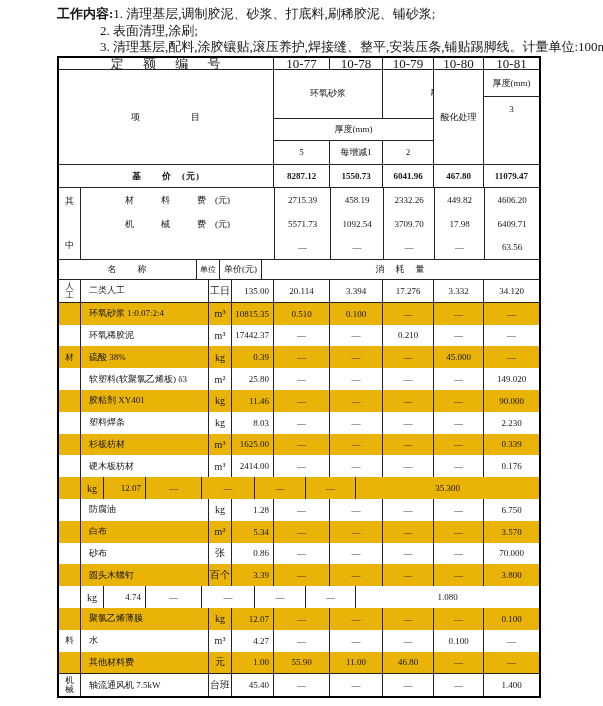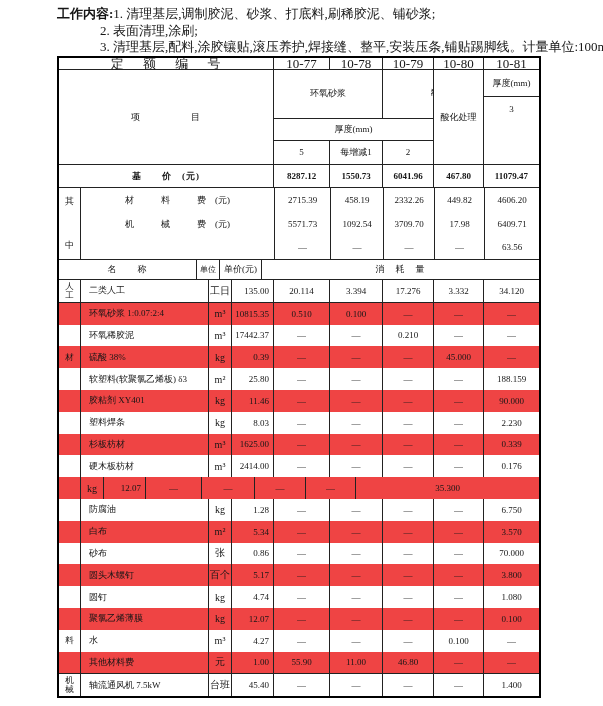--- a/index.html
+++ b/index.html
@@ -61,21 +61,21 @@
   .feelabels .fl{height:24px;display:flex;align-items:center;justify-content:center;white-space:pre;}
   .feecol{display:flex;flex-direction:column;border-right:1px solid #222;box-sizing:border-box;}
   .feecol.c4{border-right:none;}
   .feecol .fv{height:24px;display:flex;align-items:center;justify-content:center;}
   
   .namesrow{height:20px;border-bottom:1px solid #222;}
   .w-namehdr{width:138px;}
   
   .consum{flex:1;display:flex;flex-direction:column;}
   .crow{flex:1;display:flex;box-sizing:border-box;}
-  .crow.stripe{background:#ef4444;}
+  .crow.stripe{background:#eab308;}
   .crow.gbreak{border-top:1px solid #222;}
   .namecell{justify-content:flex-start;padding-left:8px;}
   .pricecell{justify-content:flex-end;padding-right:4px;}
   .unitcell{font-size:10px;}
   .grpcell{flex-direction:column;line-height:9px;font-size:8.5px;}
   .sp{letter-spacing:1px;}
 </style>
 </head>
 <body>
 
@@ -227,21 +227,21 @@
         </div>
         <div class="crow">
       <div class="cell w-grp grpcell"></div>
       <div class="cell w-name namecell">软塑料(软聚氯乙烯板) δ3</div>
       <div class="cell w-unit unitcell">m²</div>
       <div class="cell w-price pricecell">25.80</div>
     <div class="cell c0">—</div>
           <div class="cell c1">—</div>
           <div class="cell c2">—</div>
           <div class="cell c3">—</div>
-          <div class="cell c4">188.159</div>
+          <div class="cell c4">149.020</div>
         </div>
         <div class="crow stripe">
       <div class="cell w-grp grpcell"></div>
       <div class="cell w-name namecell">胶粘剂 XY401</div>
       <div class="cell w-unit unitcell">kg</div>
       <div class="cell w-price pricecell">11.46</div>
     <div class="cell c0">—</div>
           <div class="cell c1">—</div>
           <div class="cell c2">—</div>
           <div class="cell c3">—</div>
@@ -320,30 +320,29 @@
     <div class="cell c0">—</div>
           <div class="cell c1">—</div>
           <div class="cell c2">—</div>
           <div class="cell c3">—</div>
           <div class="cell c4">70.000</div>
         </div>
         <div class="crow stripe">
       <div class="cell w-grp grpcell"></div>
       <div class="cell w-name namecell">圆头木螺钉</div>
       <div class="cell w-unit unitcell">百个</div>
-      <div class="cell w-price pricecell">5.17</div>
+      <div class="cell w-price pricecell">3.39</div>
     <div class="cell c0">—</div>
           <div class="cell c1">—</div>
           <div class="cell c2">—</div>
           <div class="cell c3">—</div>
           <div class="cell c4">3.800</div>
         </div>
         <div class="crow">
       <div class="cell w-grp grpcell"></div>
-      <div class="cell w-name namecell">圆钉</div>
       <div class="cell w-unit unitcell">kg</div>
       <div class="cell w-price pricecell">4.74</div>
     <div class="cell c0">—</div>
           <div class="cell c1">—</div>
           <div class="cell c2">—</div>
           <div class="cell c3">—</div>
           <div class="cell c4">1.080</div>
         </div>
         <div class="crow stripe">
       <div class="cell w-grp grpcell"></div>

